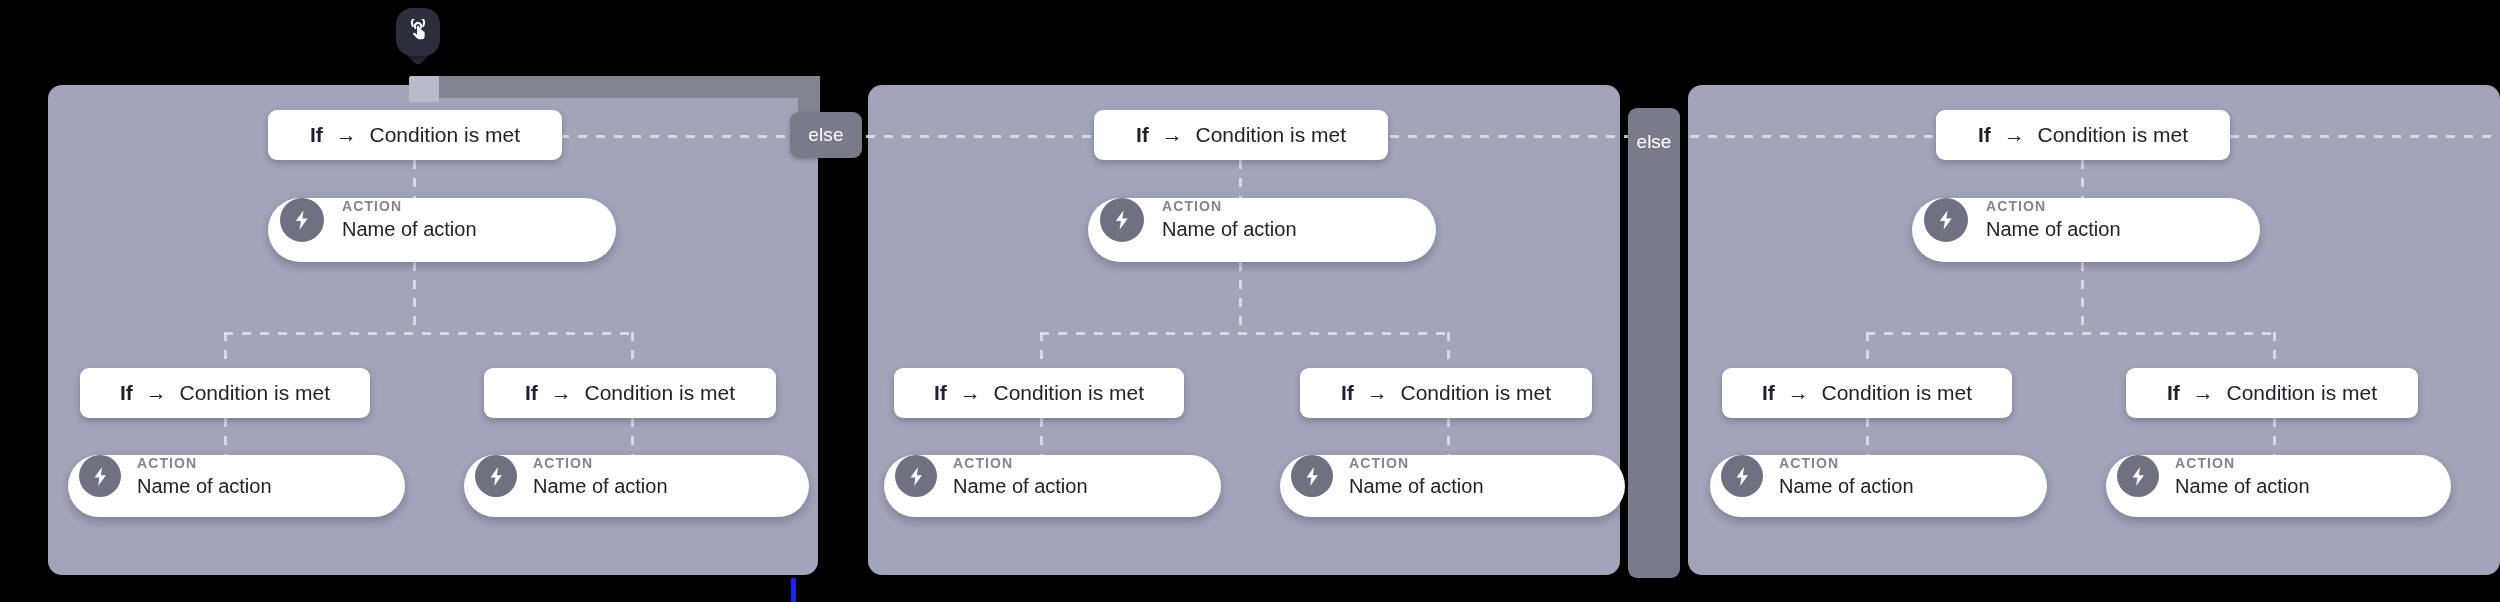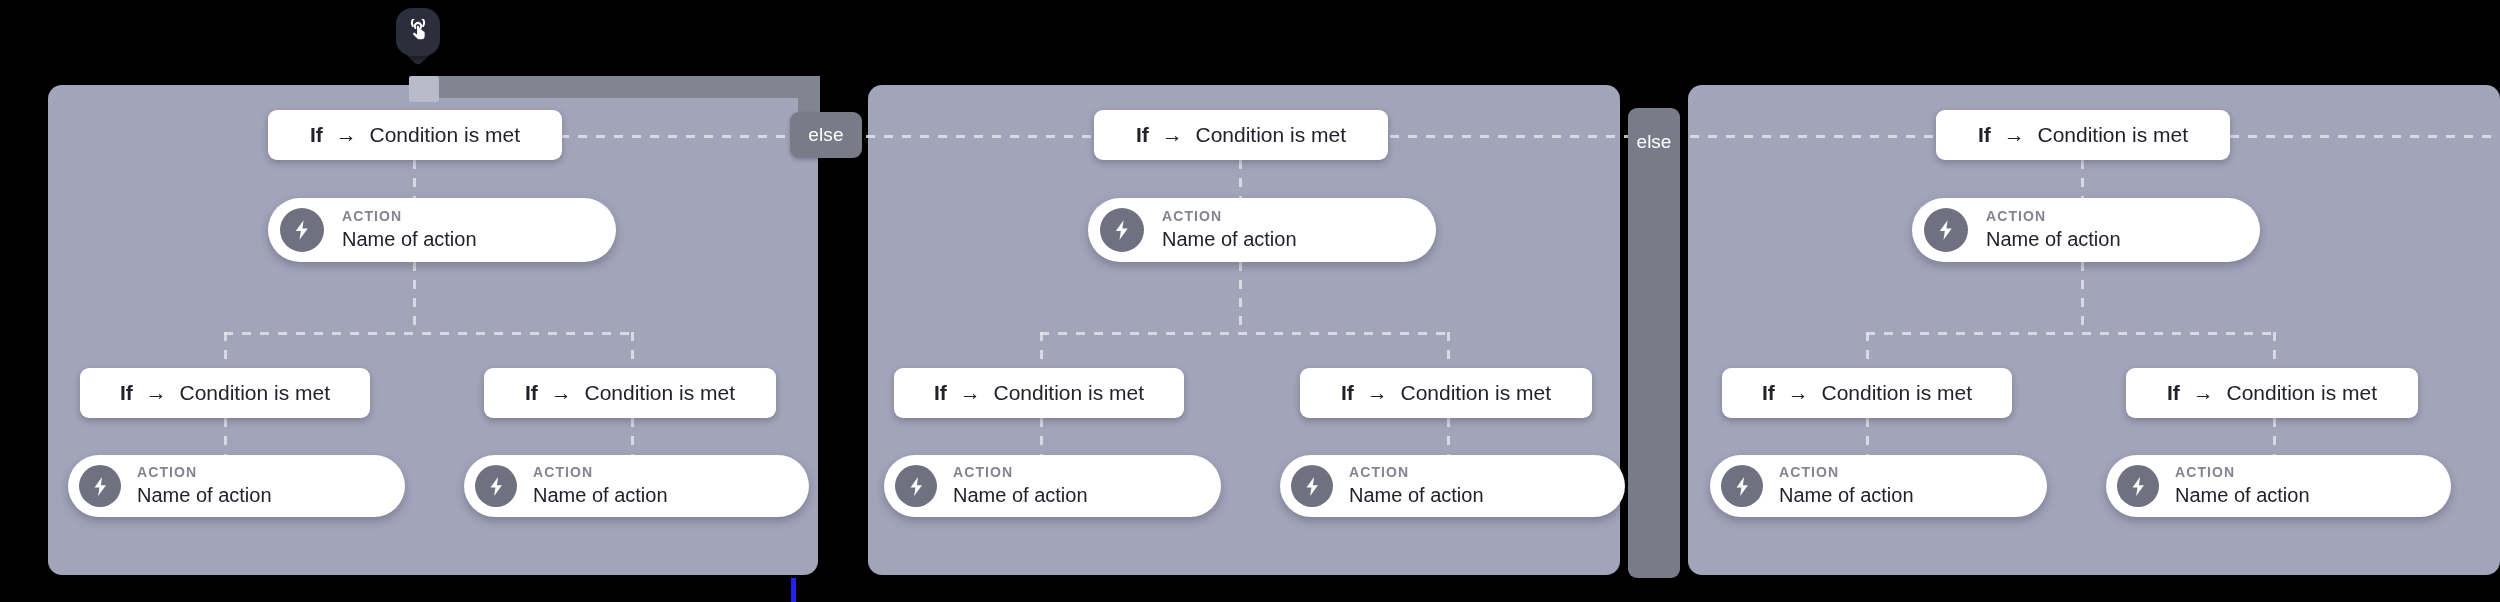--- a/index.html
+++ b/index.html
@@ -117,21 +117,21 @@
     padding:0 22px;
   }
   .cond-label b{font-weight:700;}
   .cond-label i{font-style:normal;font-weight:400;}
 
   
   .action-node{
     position:absolute;
     background:#ffffff;
     border-radius:999px;
-    display:flex;align-items:center;
+    display:flex;align-items:flex-start;
     box-shadow:0 4px 10px rgba(40,40,60,.30);
     z-index:5;
     white-space:nowrap;
   }
   .action-icon{
     border-radius:50%;
     background:#6f7181;
     display:flex;align-items:center;justify-content:center;
     flex:0 0 auto;
   }

